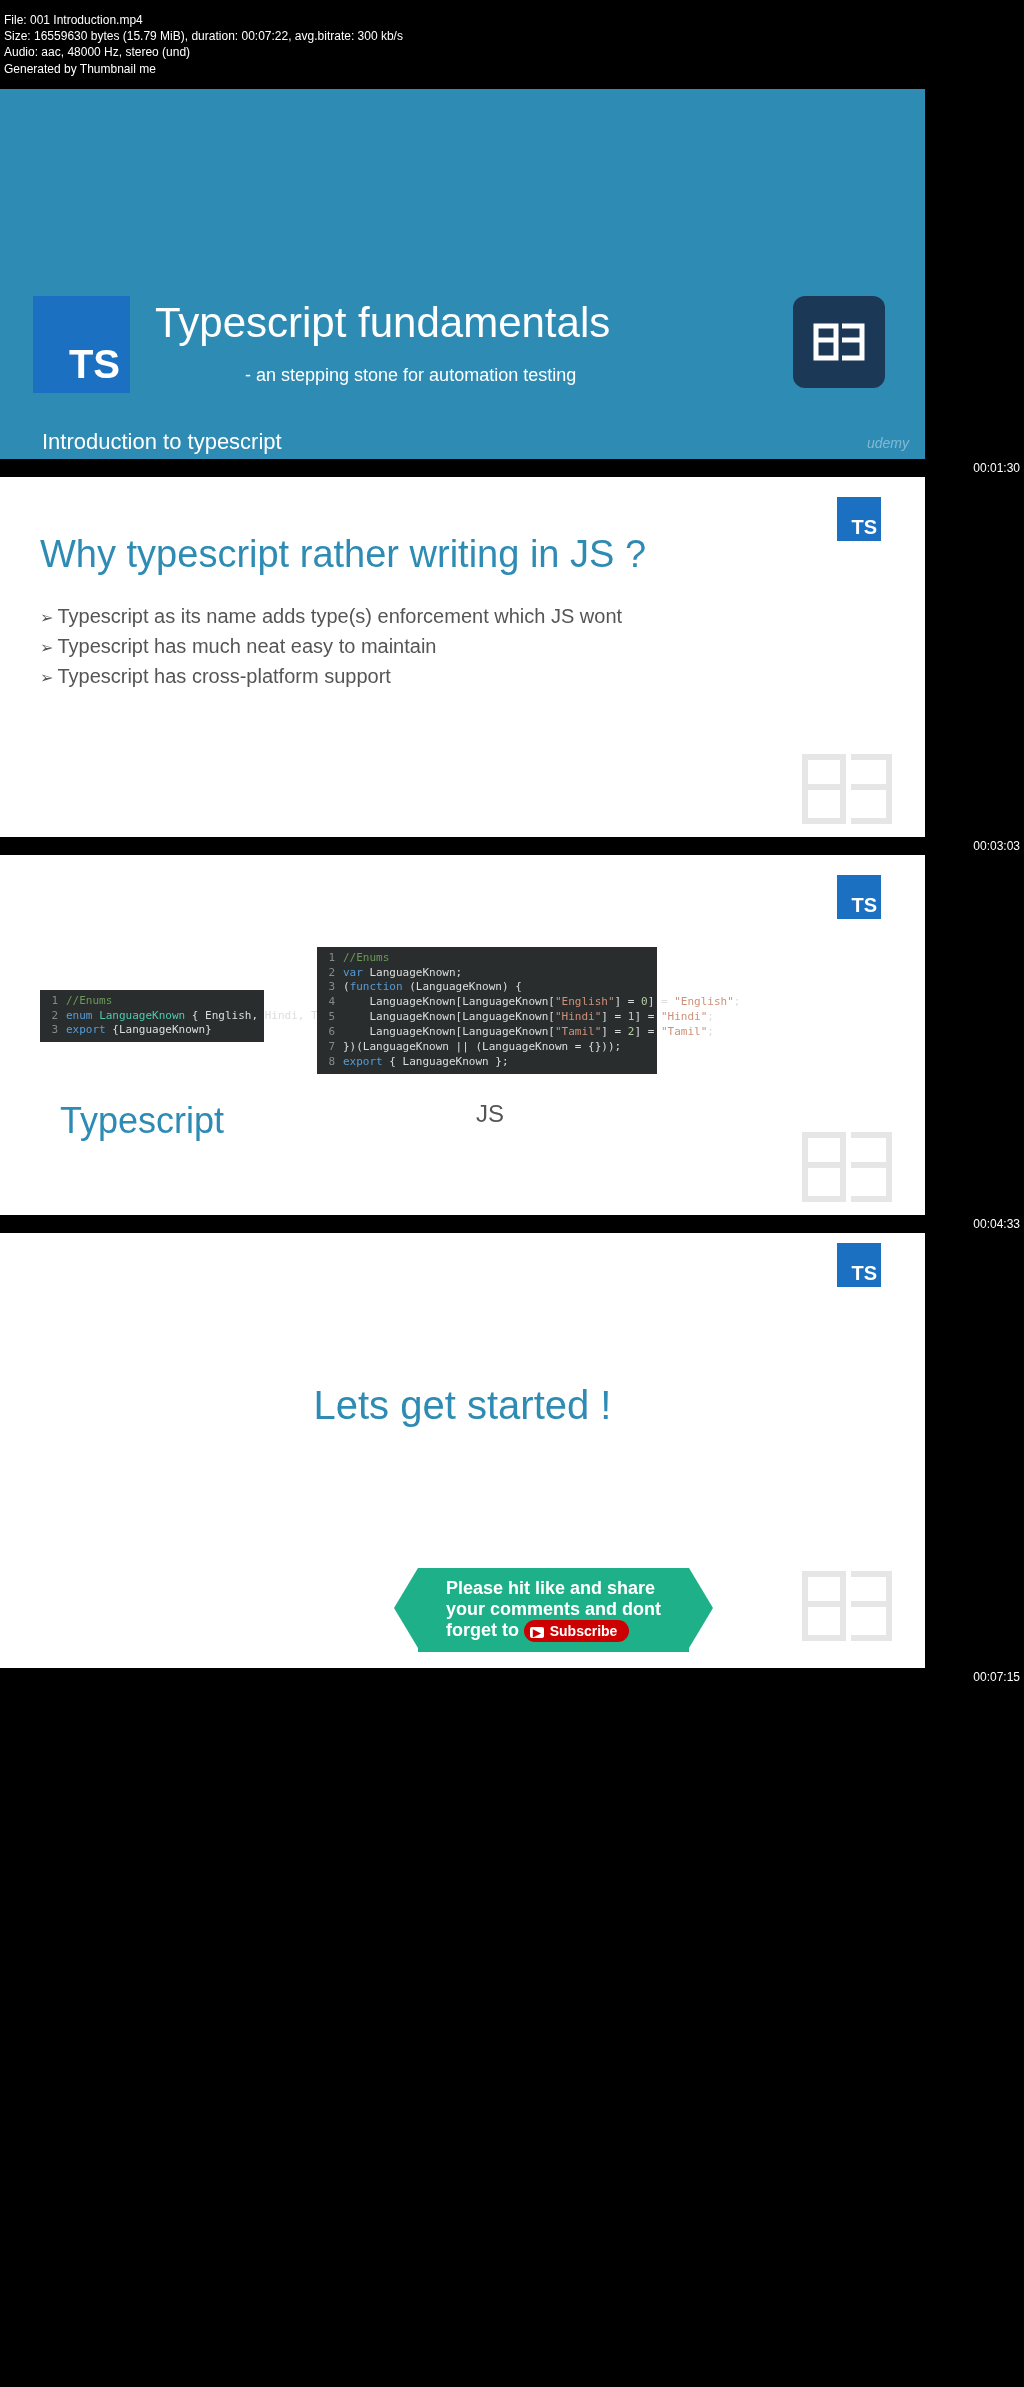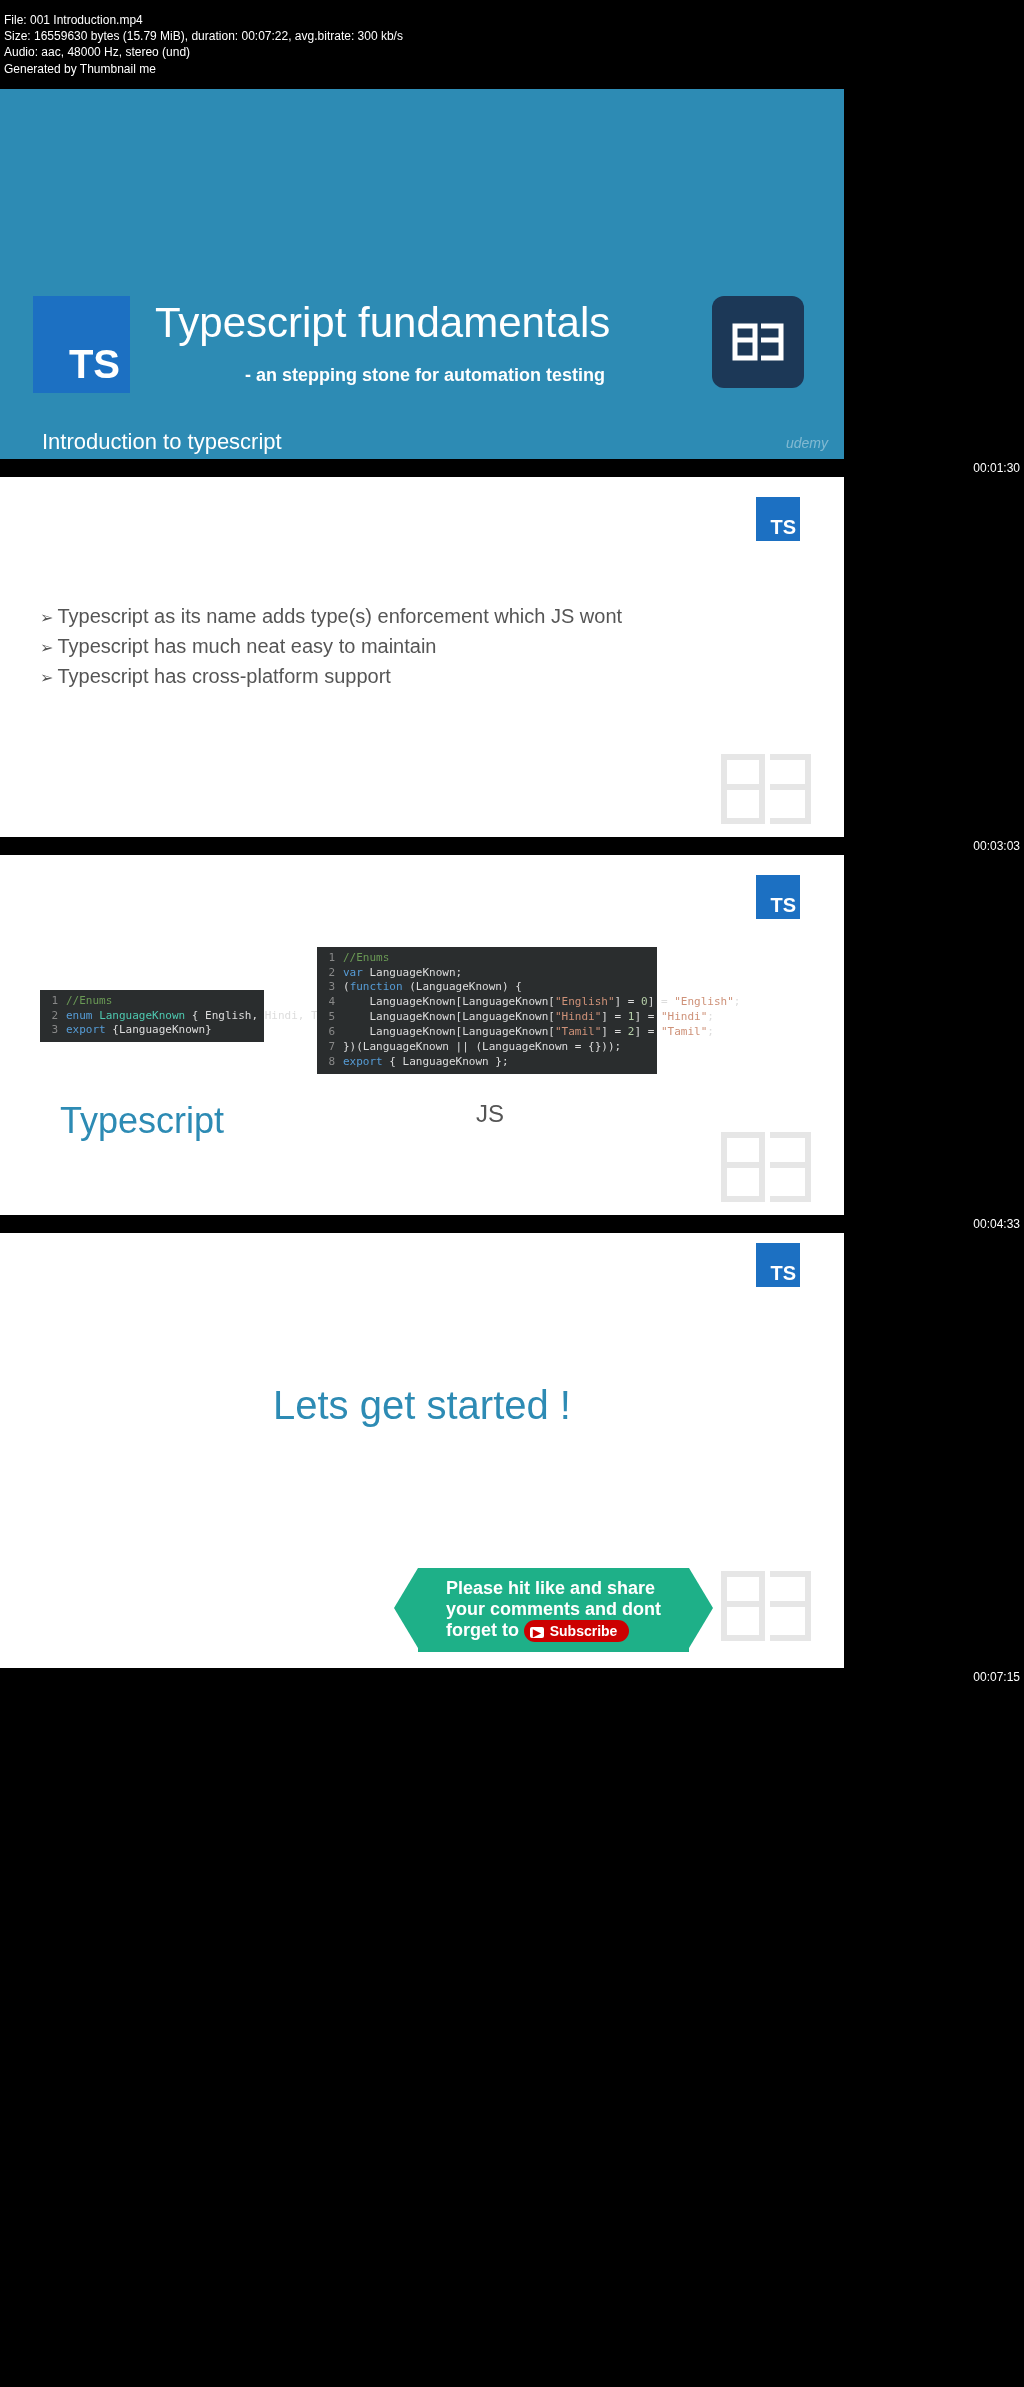--- a/index.html
+++ b/index.html
@@ -1,30 +1,30 @@
 <!DOCTYPE html>
 <html><head>
 <meta charset="utf-8">
 <style>
 * { margin: 0; padding: 0; box-sizing: border-box; }
 body { font-family: "Segoe UI Light", "Segoe UI", Arial, sans-serif; background: #000; width: 1024px; }
 .meta-bar { background: #000; color: #fff; font-size: 12px; padding: 12px 4px; font-family: Segoe UI, Arial, sans-serif; }
 .meta-bar div { line-height: 1.35; }
-.slide { position: relative; width: 844px; background: #fff; padding-left: 38px; }
+.slide { position: relative; width: 925px; background: #fff; padding-left: 38px; }
 .timestamp { position: absolute; right: 4px; bottom: 2px; color: #fff; font-size: 12px; font-family: Segoe UI, Arial, sans-serif; text-shadow: 0 0 2px #000; }
 .divider { background: #000; height: 18px; width: 1024px; position: relative; }
 
 
 .slide1 { background: #2d8bb4; height: 370px; color: #fff; }
 .ts-logo { position: absolute; width: 97px; height: 97px; background: #1c70c2; left: 33px; top: 207px; display: flex; align-items: flex-end; justify-content: flex-end; padding: 6px 10px; }
 .ts-logo span { color: #fff; font-weight: bold; font-size: 40px; font-family: Segoe UI, Arial; }
 .ea-logo { position: absolute; right: 40px; top: 207px; width: 92px; height: 92px; background: #1c3857; border-radius: 12px; display: flex; align-items: center; justify-content: center; }
 .ea-logo svg { fill: #fff; }
 .title1 { position: absolute; left: 155px; top: 210px; font-size: 42px; font-weight: 300; }
-.subtitle1 { position: absolute; left: 245px; top: 276px; font-size: 18px; font-weight: 700; }
+.subtitle1 { position: absolute; left: 245px; top: 276px; font-size: 18px; font-weight: 400; }
 .intro1 { position: absolute; left: 42px; top: 340px; font-size: 22px; font-weight: 300; }
 .udemy-label { position: absolute; right: 16px; bottom: 8px; color: rgba(255,255,255,0.4); font-size: 14px; font-style: italic; }
 
 
 .slide2 { height: 360px; }
 .ts-corner { position: absolute; right: 44px; top: 20px; width: 44px; height: 44px; background: #1c70c2; display: flex; align-items: flex-end; justify-content: flex-end; padding: 2px 4px; }
 .ts-corner span { color: #fff; font-weight: bold; font-size: 20px; }
 .heading2 { position: absolute; left: 40px; top: 56px; color: #2d8bb4; font-size: 38px; font-weight: 300; }
 .bullets { position: absolute; left: 40px; top: 124px; }
 .bullets li { list-style: none; color: #555; font-size: 20px; font-weight: 300; line-height: 1.5; }
@@ -80,20 +80,21 @@
   <div class="udemy-label">udemy</div>
 </div>
 <div class="divider">
   <div class="timestamp">00:01:30</div>
 </div>
 
 <div class="slide slide2">
   <div class="ts-corner">
       <span>TS</span>
     </div>
+  <div class="heading2">Why typescript rather writing in JS ?</div>
   <ul class="bullets">
     <li>Typescript as its name adds type(s) enforcement which JS wont</li>
     <li>Typescript has much neat easy to maintain</li>
     <li>Typescript has cross-platform support</li>
   </ul>
   <div class="ea-watermark">
     <svg width="96" height="76" viewBox="0 0 96 76">
         <path d="M6 6 h38 v64 h-38 z M6 36 h38 M52 6 h38 v64 h-38 M52 36 h38"></path>
       </svg>
   </div>

